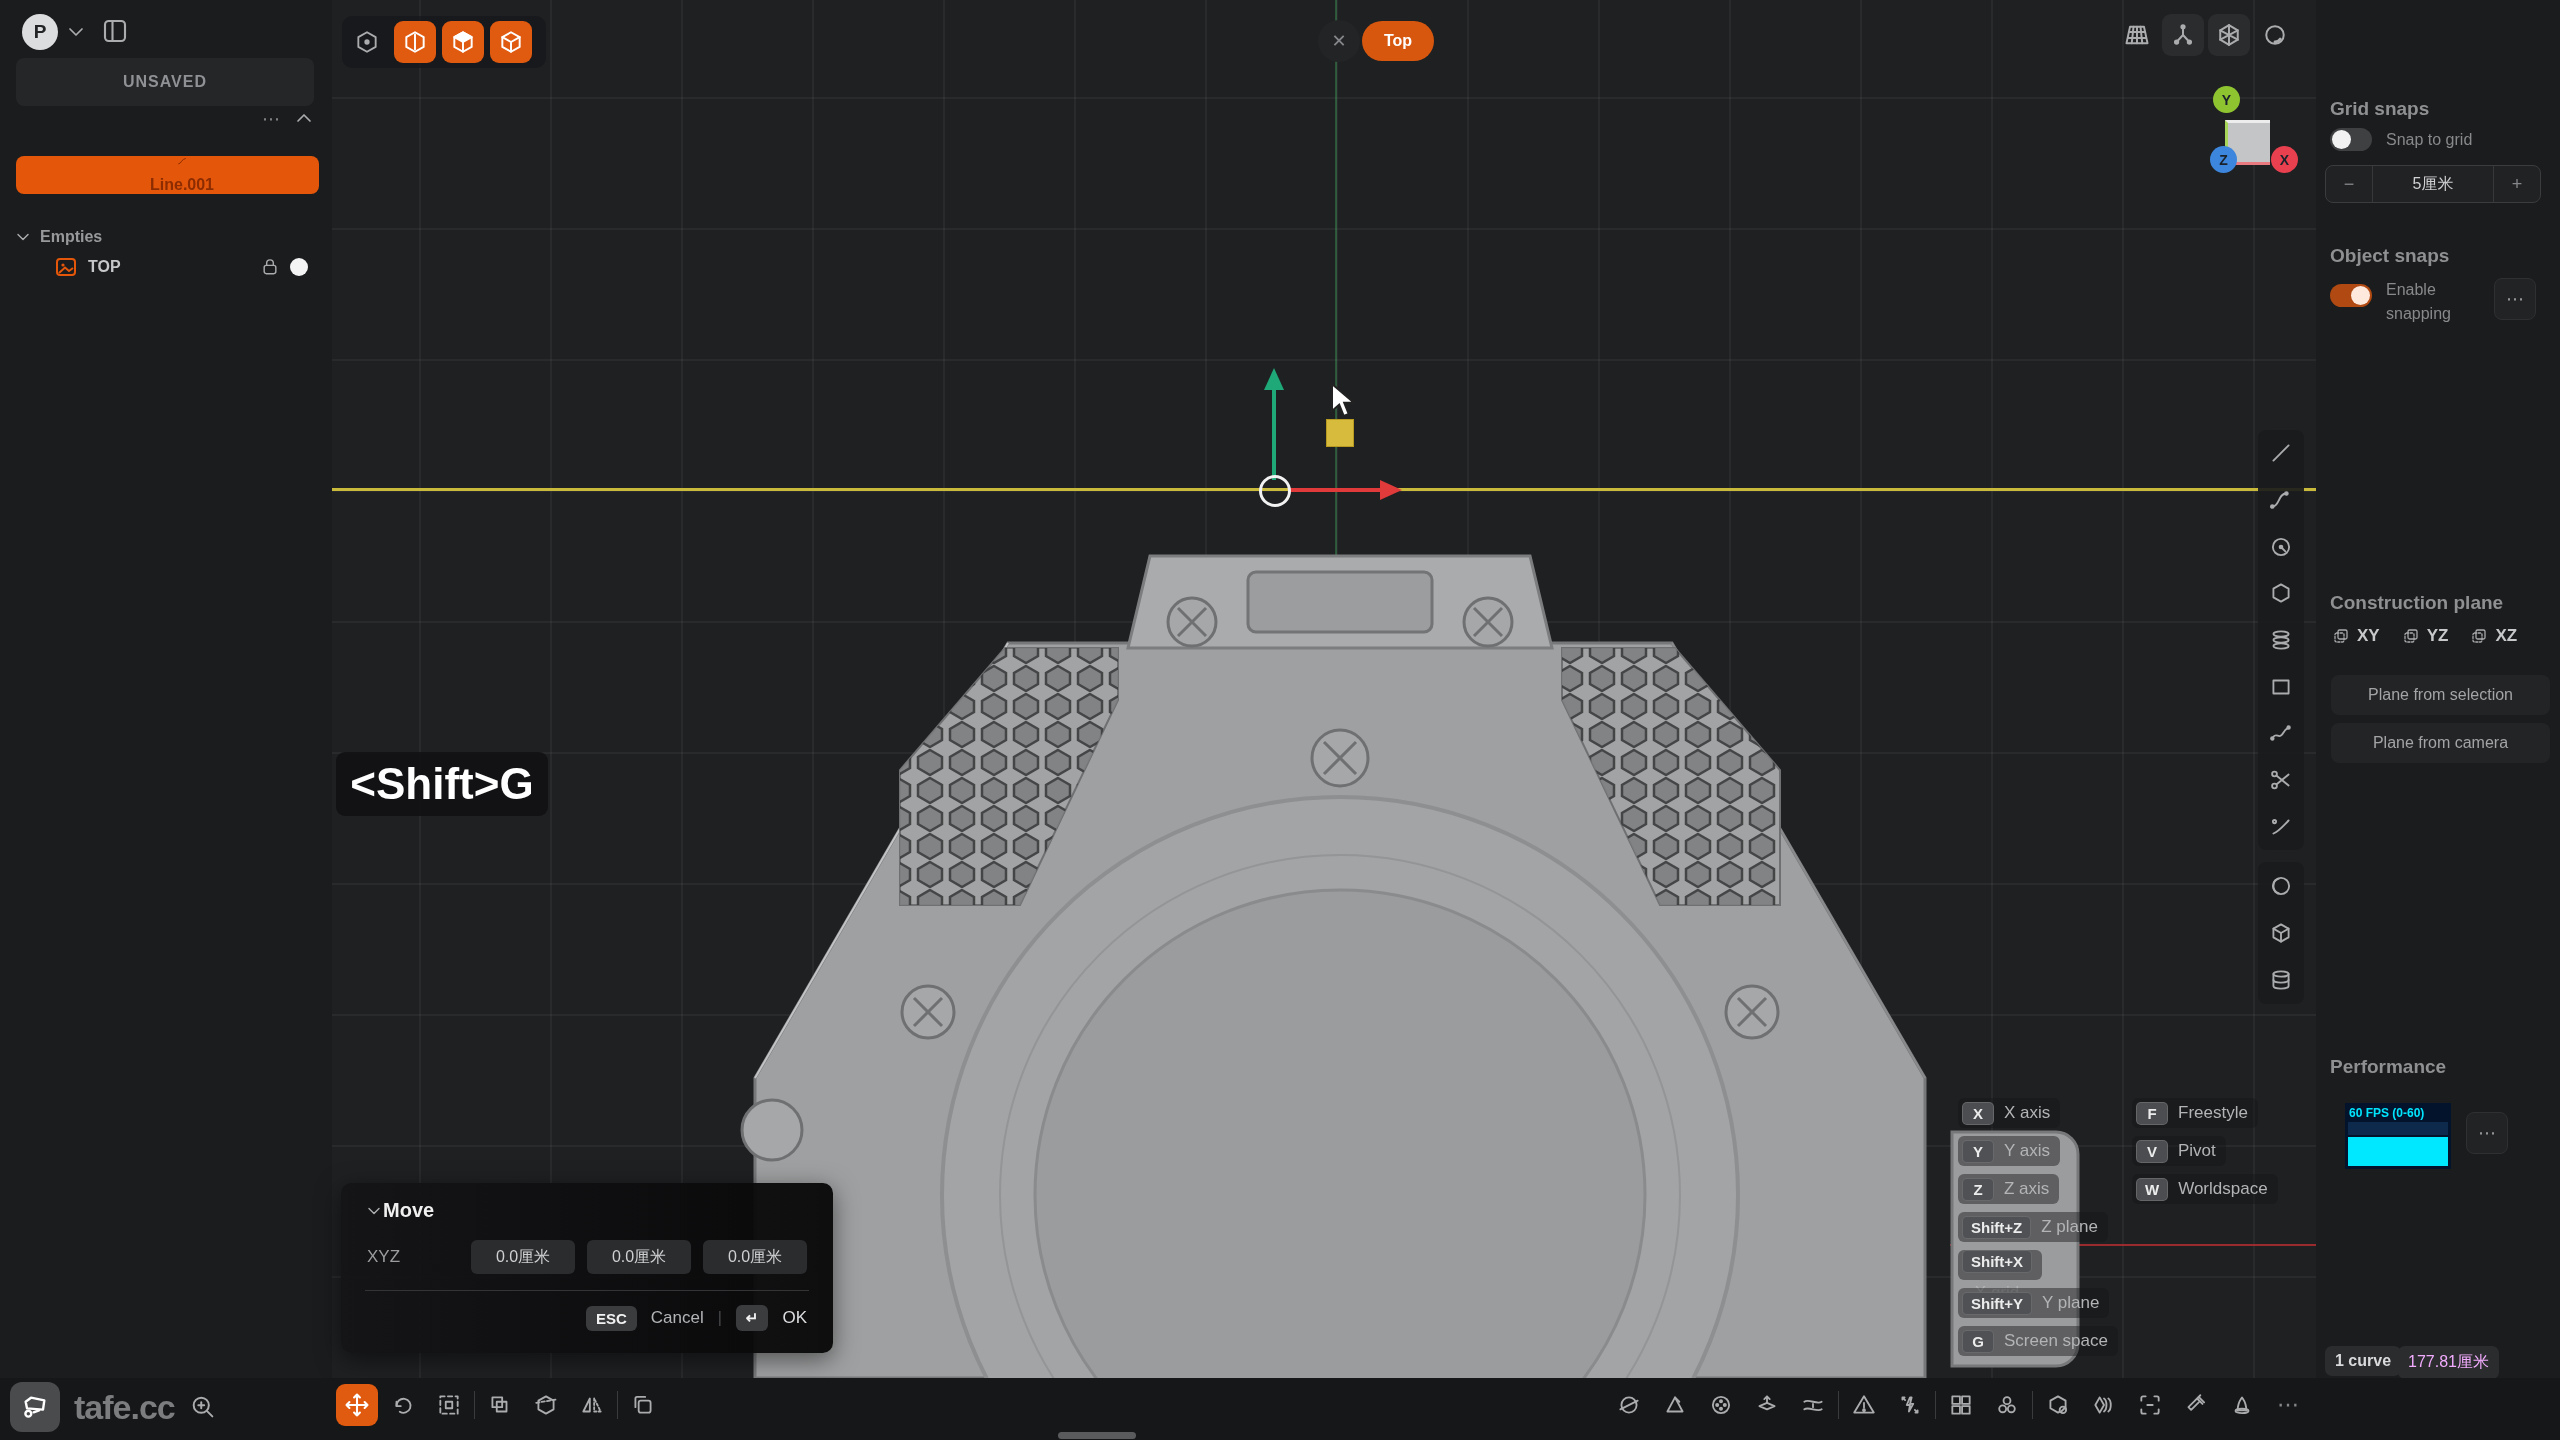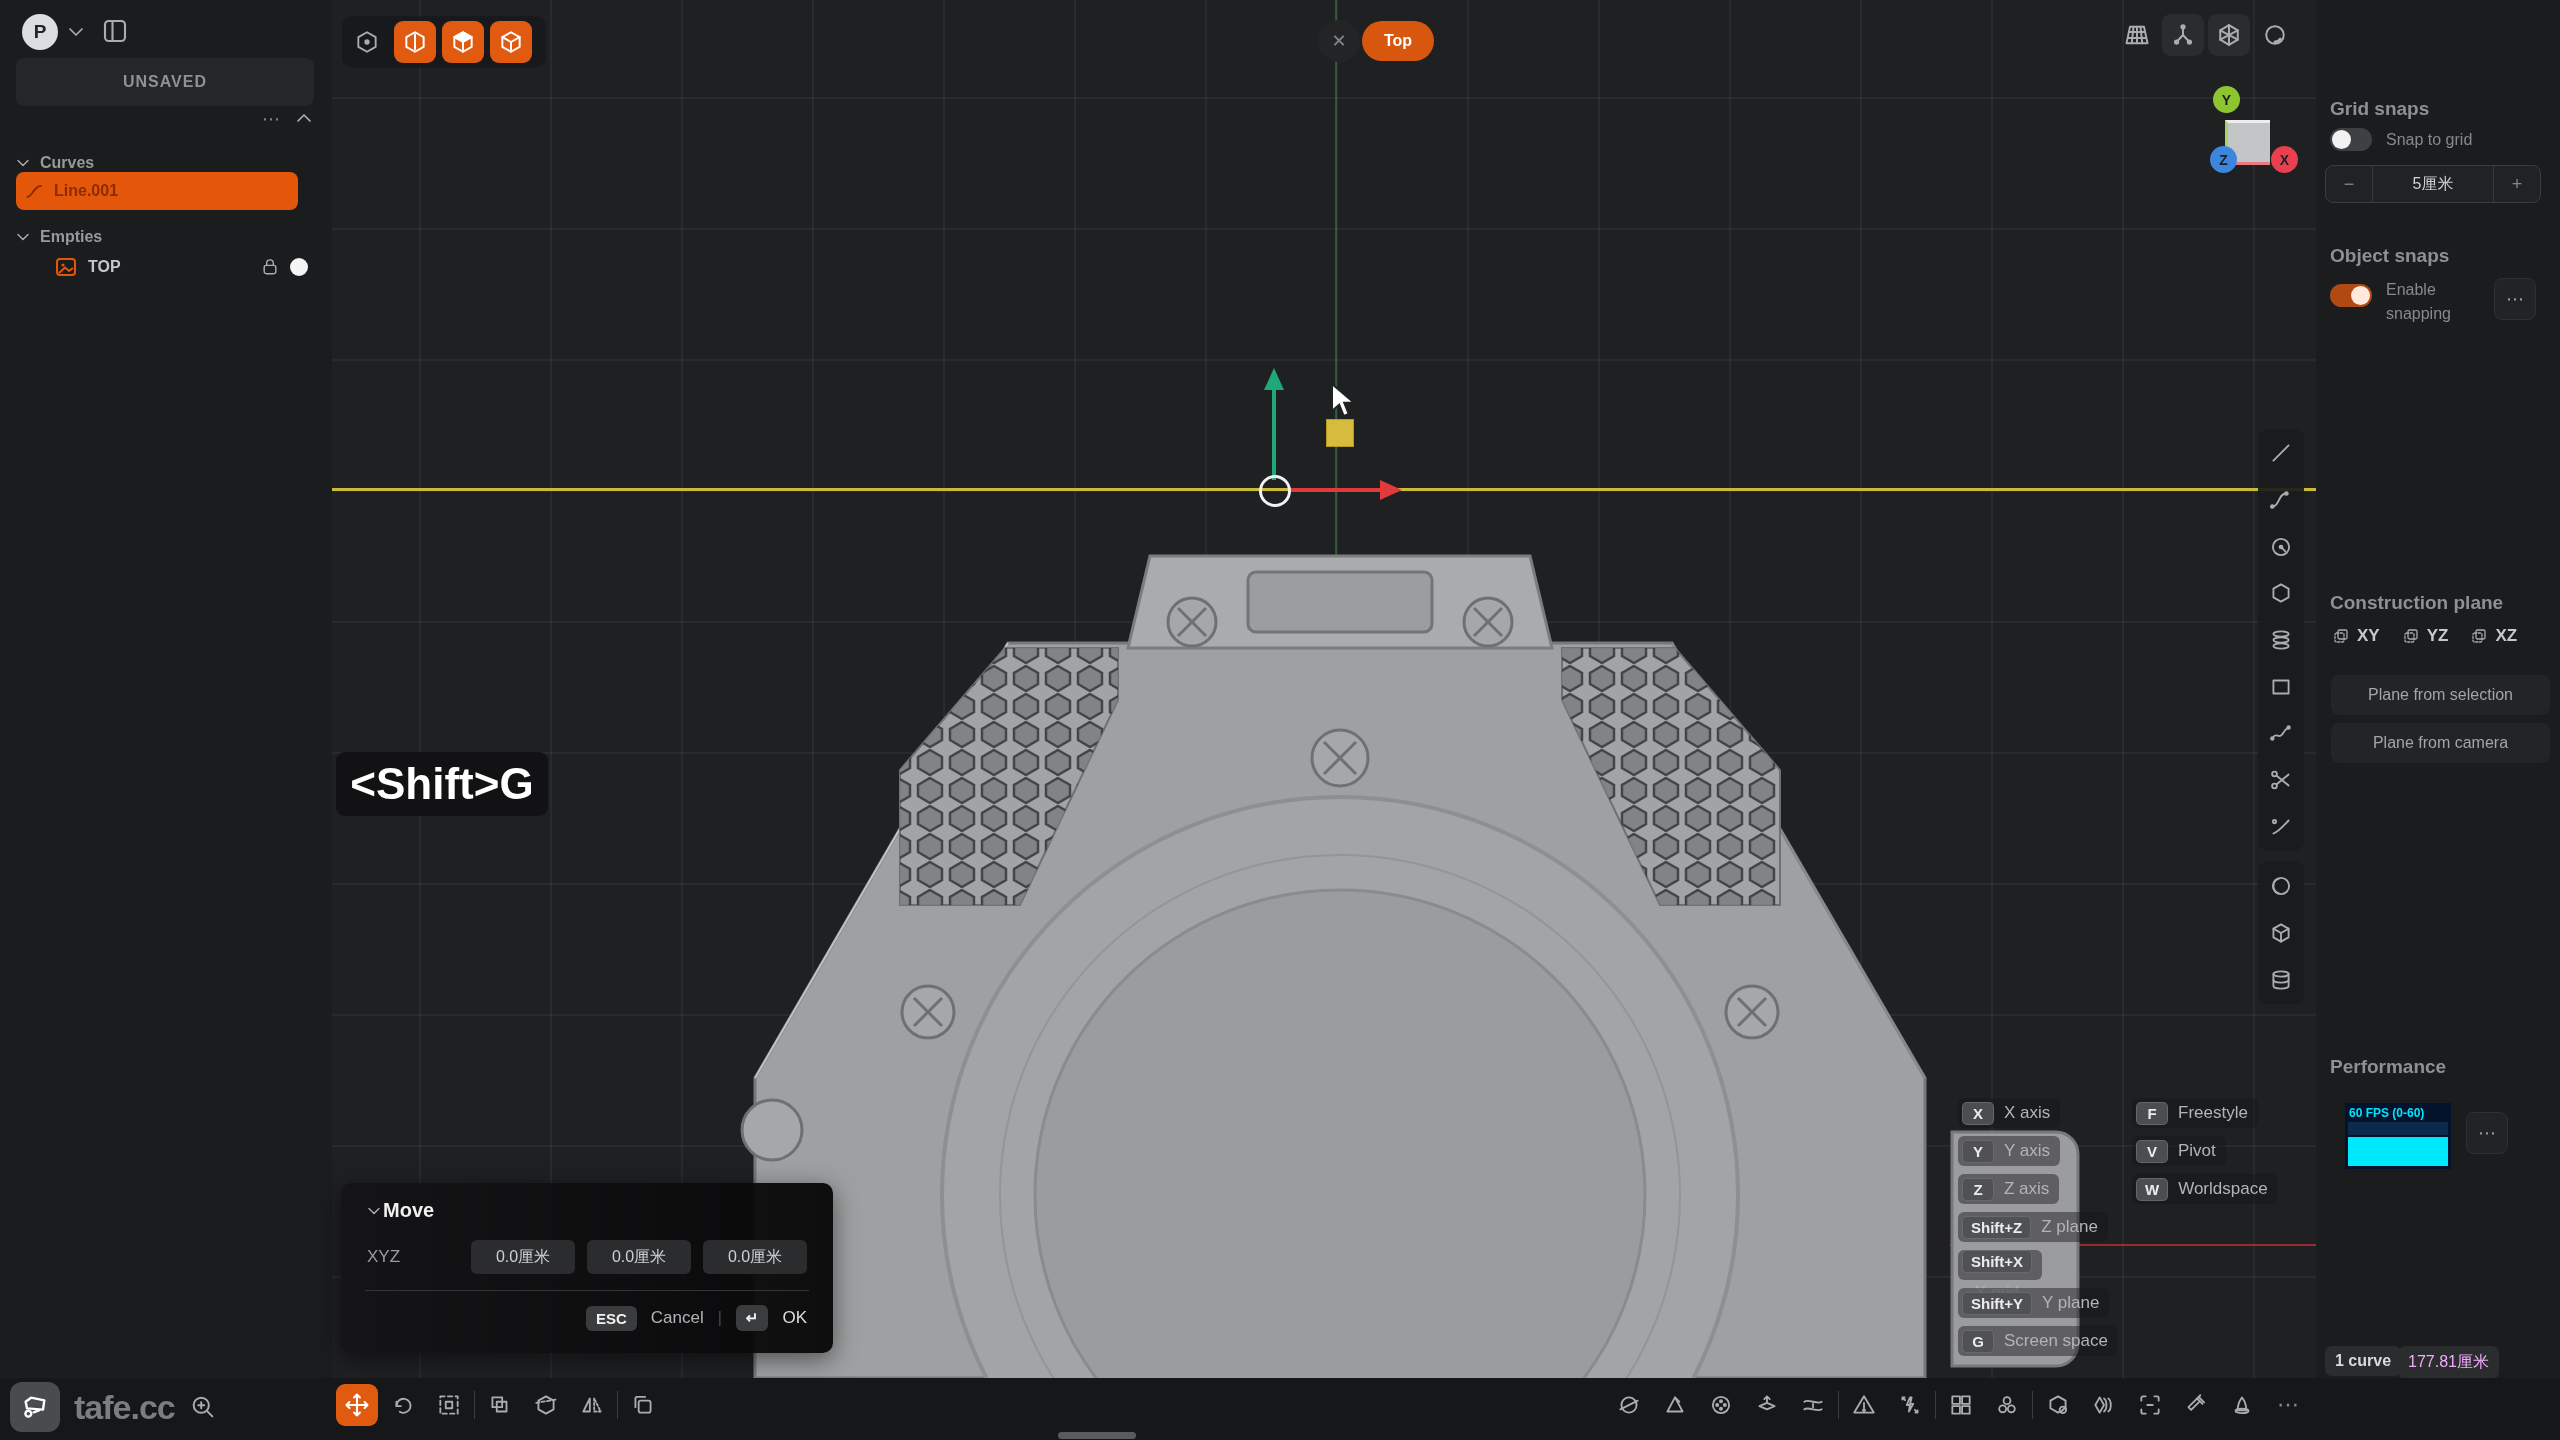--- a/index.html
+++ b/index.html
@@ -259,21 +259,21 @@
       <path d="M2 9 L8 3 L14 9" class="svgi"></path>
     </svg>
 
   <div class="treerow" style="top:146px;">
     <svg width="14" height="10" viewBox="0 0 16 12">
         <path d="M2 3 L8 9 L14 3" class="svgi"></path>
       </svg>
     <span class="tree-label">Curves</span>
   </div>
 
-  <div class="treerow" id="row-line001" style="top:172px;padding-left:8px;width:274px;">
+  <div class="treerow" id="row-line001" style="top:156px;padding-left:29px;width:274px;flex-direction:column;">
     <svg width="20" height="20" viewBox="0 0 24 24">
       <path d="M4 19 C10 19 12 6 20 6" stroke="#8d2c00" fill="none" stroke-width="2.4" stroke-linecap="round"></path>
       </svg>
     <span class="tree-label">Line.001</span>
   </div>
 
   <div class="treerow" style="top:220px;">
     <svg width="14" height="10" viewBox="0 0 16 12">
         <path d="M2 3 L8 9 L14 3" class="svgi"></path>
       </svg>

